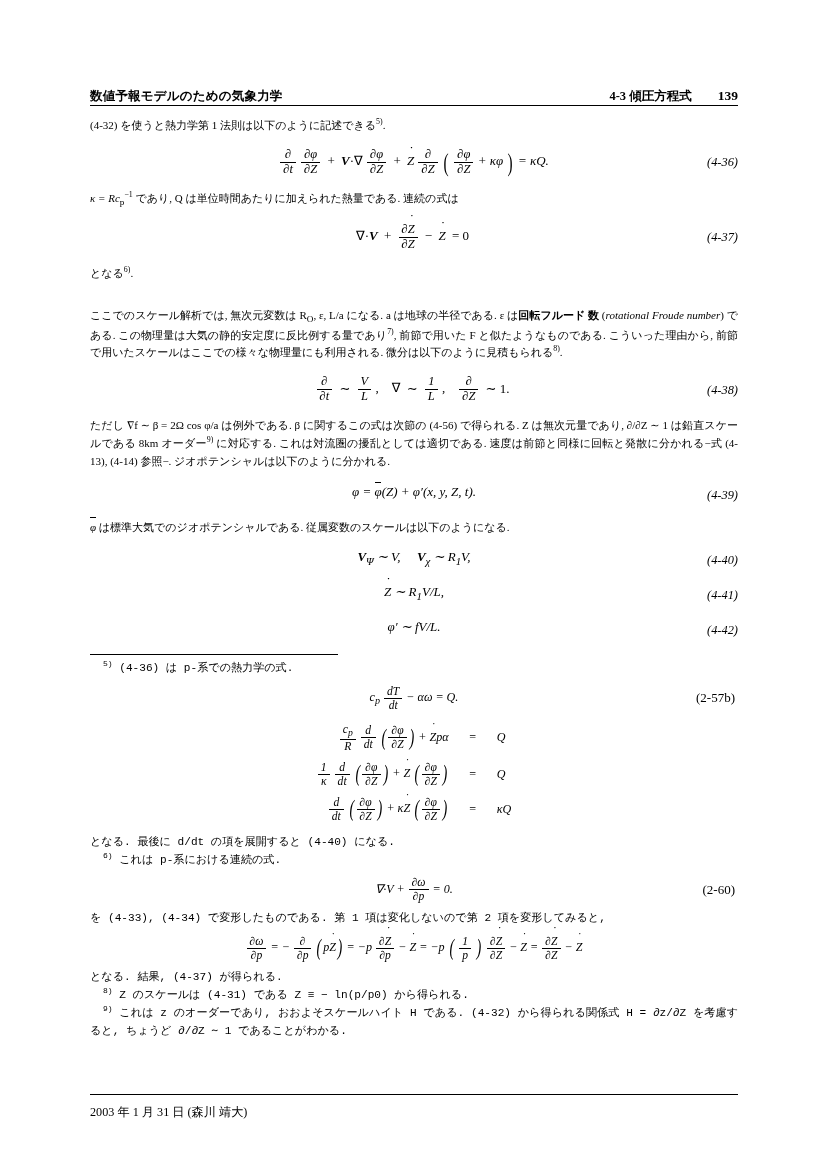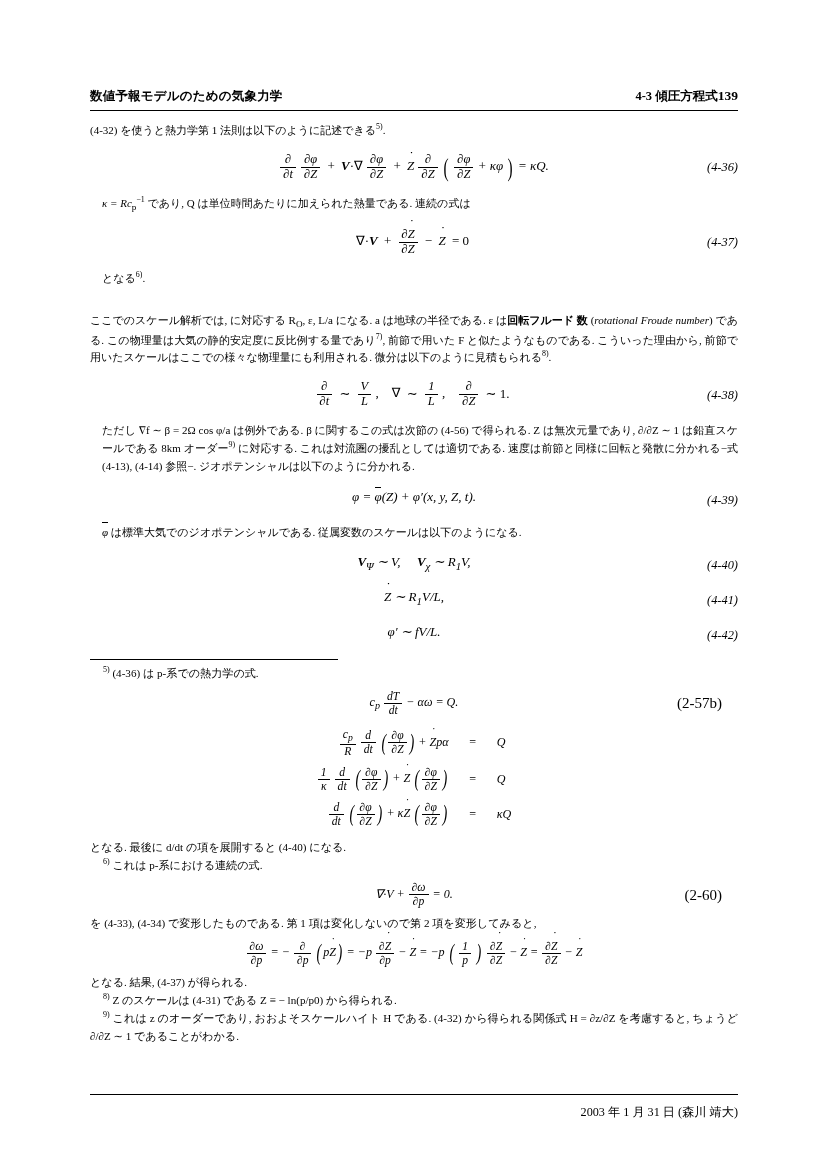--- a/index.html
+++ b/index.html
@@ -29,36 +29,35 @@
     width: 648px;
   }
 
   
   .runhead {
     display: flex;
     justify-content: space-between;
     align-items: baseline;
     font-size: 12.5px;
     font-weight: bold;
-    padding-bottom: 5px;
     border-bottom: 1.1px solid #000;
     text-align: center;
   }
   .runhead .left { letter-spacing: 0.2px; }
-  .runhead .right { display: flex; align-items: baseline; }
+  .runhead .right { display: flex; gap: 26px; align-items: baseline; }
   .runhead .pageno { font-size: 13.5px; }
 
   
   .para {
     font-size: 11px;
     line-height: 1.62;
     text-align: justify;
     margin: 11px 0 0 0;
   }
-  .para.tight { margin-top: 7px; margin-left: 12px; }
+  .para.tight { margin-top: 7px; }
   .gap-lg { height: 13px; }
 
   sup { font-size: 0.72em; vertical-align: super; line-height: 0; }
   .bold { font-weight: bold; }
   .it { font-style: italic; }
   .mathvar { font-family: "Liberation Serif", serif; font-style: italic; }
   .bfv { font-weight: bold; font-style: italic; }
 
   
   .eqrow {
@@ -124,33 +123,34 @@
   .fn-rule {
     width: 248px;
     border-top: 0.9px solid #000;
     margin: 8px 0 5px 0;
   }
   .fn {
     font-size: 11.1px;
     line-height: 1.56;
     text-align: justify;
     margin: 1px 0;
+    font-family: Liberation Mono, monospace;
   }
   .fn-indent { text-indent: 13px; }
   .fneq {
     position: relative;
     text-align: center;
     margin: 7px 0 7px 0;
     font-size: 12.1px;
   }
   .fneq .eqnum {
     position: absolute;
-    right: 16px; top: 50%;
+    right: 3px; top: 50%;
     transform: translateY(-50%);
-    font-size: 15px;
+    font-size: 13px;
   }
   .align-block {
     margin: 7px 0;
     font-size: 12.1px;
   }
   .align-block table {
     border-collapse: collapse;
     margin: 0 auto;
   }
   .align-block td { padding: 4px 0; vertical-align: middle; }
@@ -160,21 +160,21 @@
 
   
   .footer {
     position: absolute;
     left: 90px;
     right: 88px;
     bottom: 48px;
   }
   .footer-rule { border-top: 0.9px solid #000; }
   .footer-text {
-    text-align: right;
+    text-align: left;
     font-size: 12.2px;
     padding-top: 9px;
   }
 </style>
 </head>
 <body>
 
 <div class="page">
 
   <div class="content">
@@ -219,21 +219,21 @@
         <span class="dotover mathvar">Z</span>
         <span class="op">= 0</span>
       </span>
       <span class="eqnum">(4-37)</span>
     </div>
 
     <p class="para tight"><span>となる</span><sup>6)</sup><span>.</span></p>
 
     <div class="gap-lg"></div>
 
-    <p class="para"><span>ここでのスケール解析では, に対応する R</span><sub>O</sub><span>, ε, L/a になる. a は地球の半径である. ε は</span><span class="bold">回転フルード 数</span><span> (</span><span class="it">rotational Froude number</span><span>) である. この物理量は大気の静的安定度に反比例する量であり</span><sup>7)</sup><span>, 前節で用いた F と似たようなものである. こういった理由から, 前節で用いたスケールはここでの様々な物理量にも利用される. 微分は以下のように見積もられる</span><sup>8)</sup><span>.</span></p>
+    <p class="para"><span>ここでのスケール解析では, 無次元変数は R</span><sub>O</sub><span>, ε, L/a になる. a は地球の半径である. ε は</span><span class="bold">回転フルード 数</span><span> (</span><span class="it">rotational Froude number</span><span>) である. この物理量は大気の静的安定度に反比例する量であり</span><sup>7)</sup><span>, 前節で用いた F と似たようなものである. こういった理由から, 前節で用いたスケールはここでの様々な物理量にも利用される. 微分は以下のように見積もられる</span><sup>8)</sup><span>.</span></p>
 
     <div class="eqrow">
       <span class="eqbody">
         <span class="frac"><span class="num mathvar">∂</span><span class="den mathvar">∂t</span></span>
         <span class="op">∼</span>
         <span class="frac"><span class="num mathvar">V</span><span class="den mathvar">L</span></span>
         <span>,</span>
         &nbsp;&nbsp;
         <span>∇</span>
         <span class="op">∼</span>

